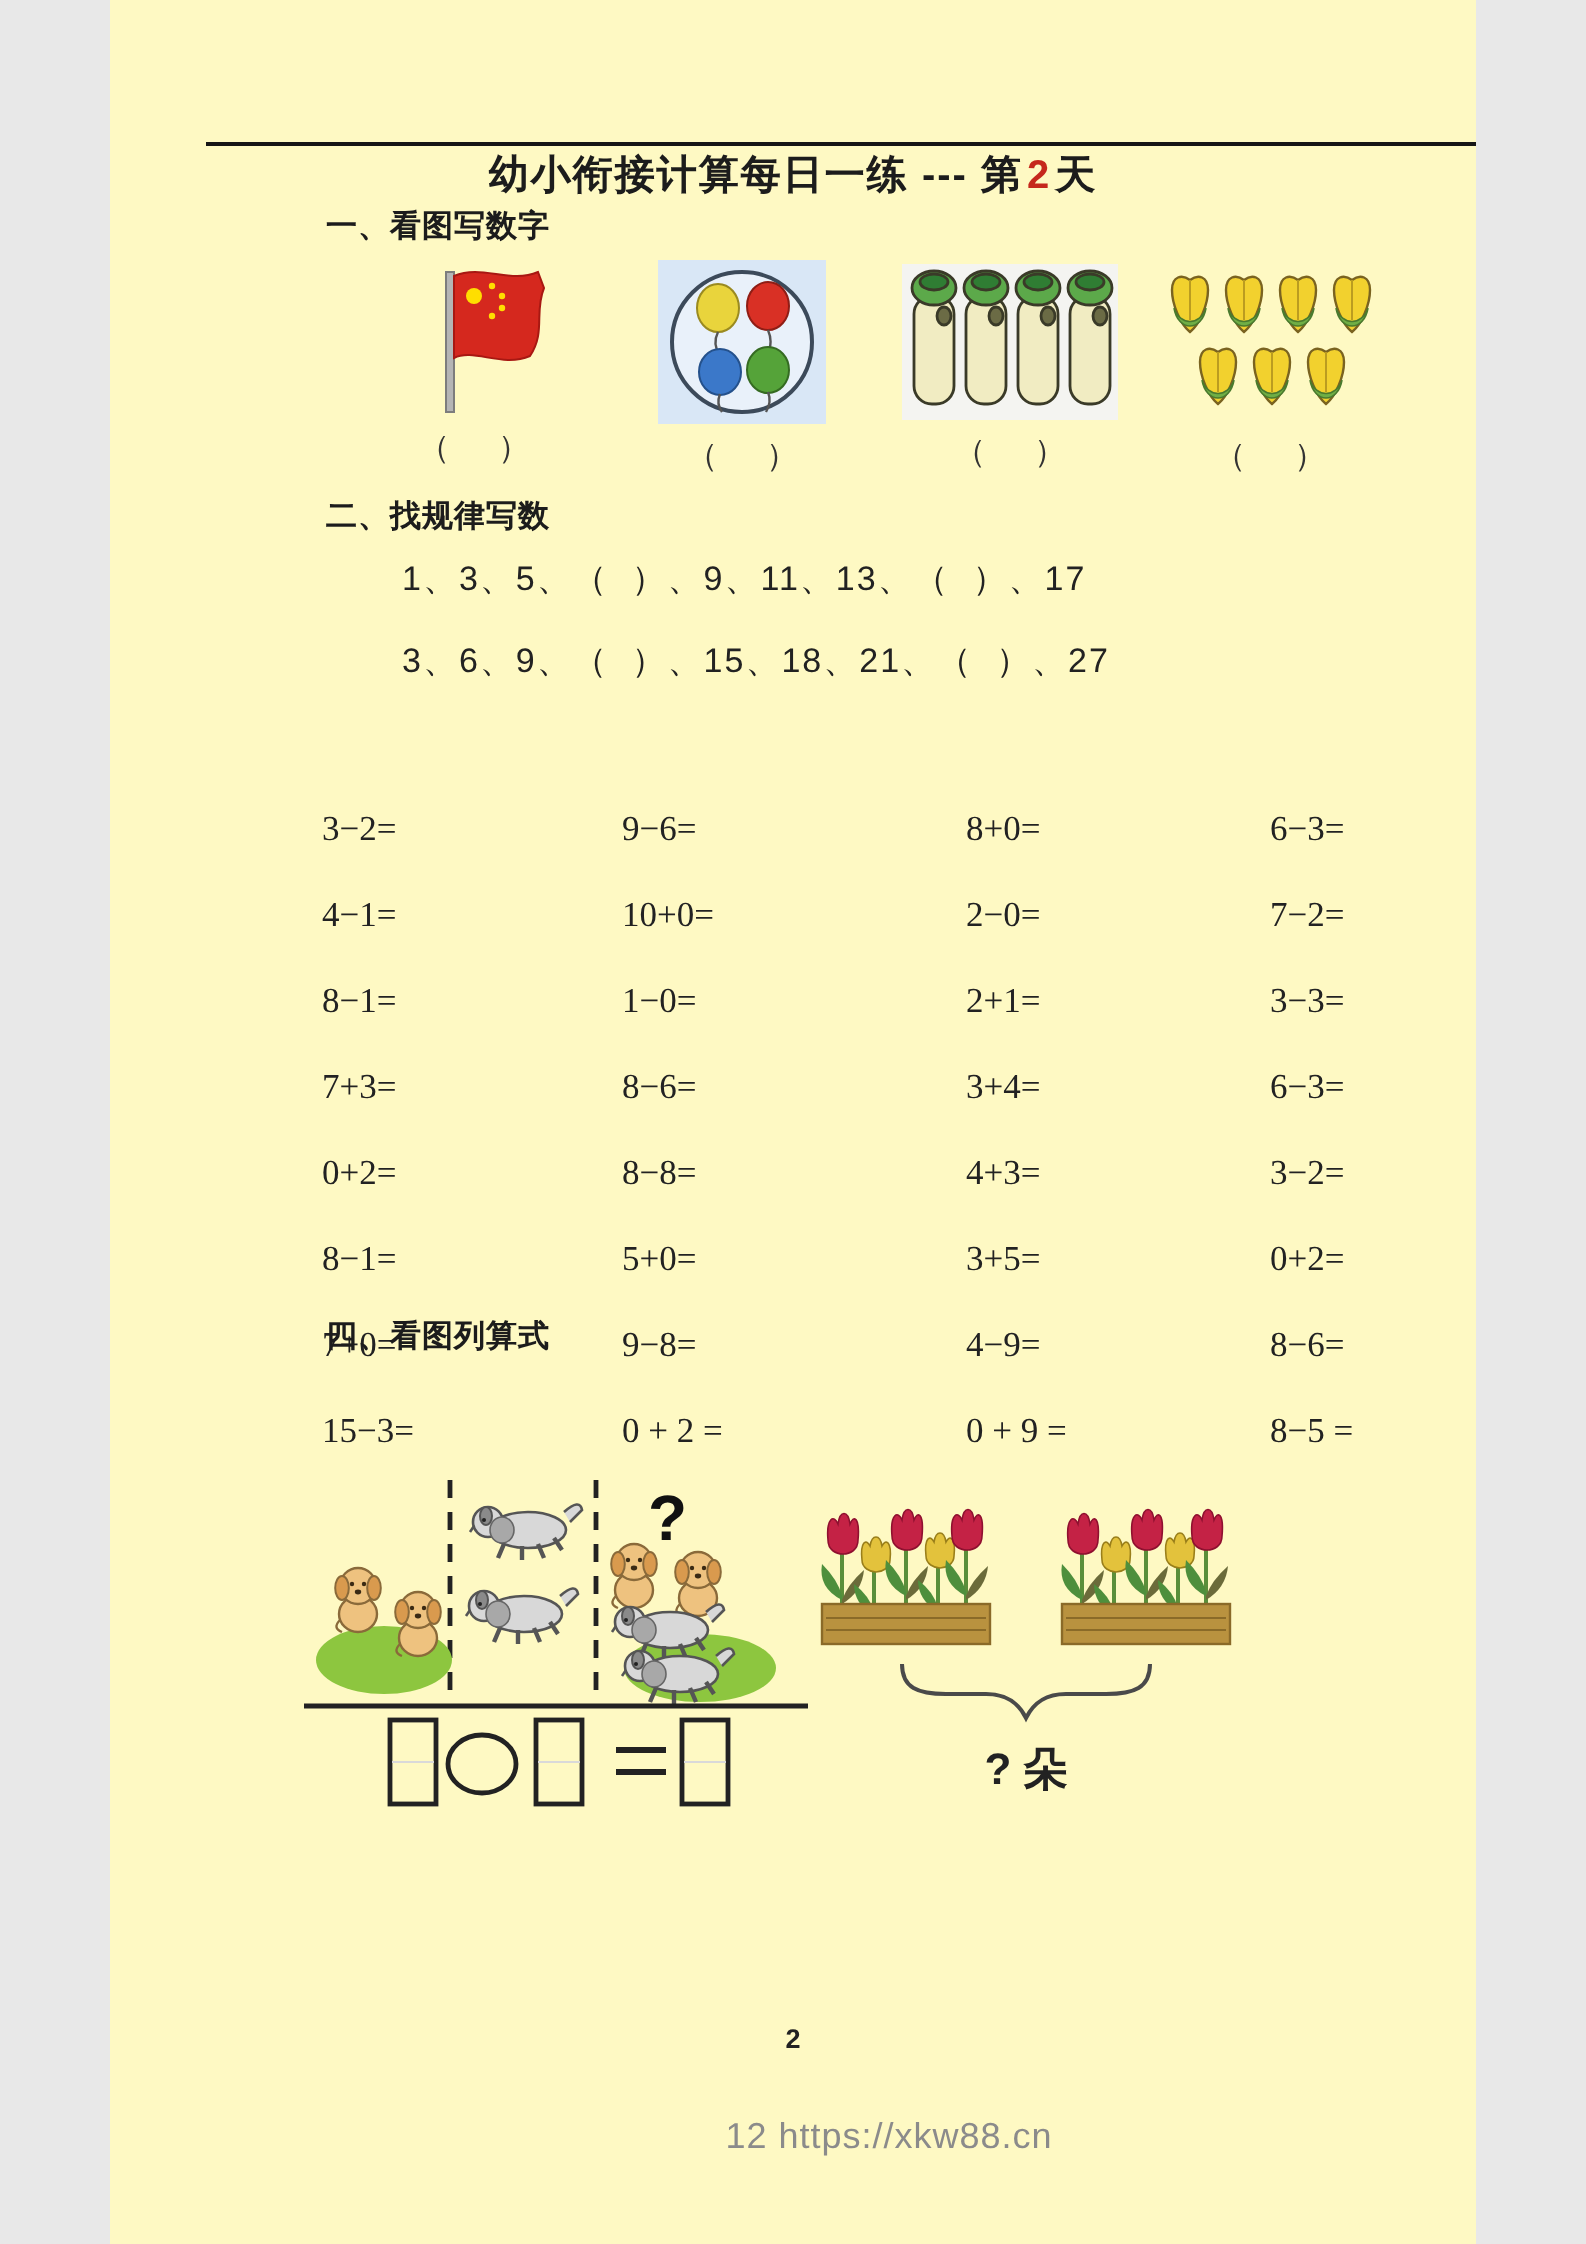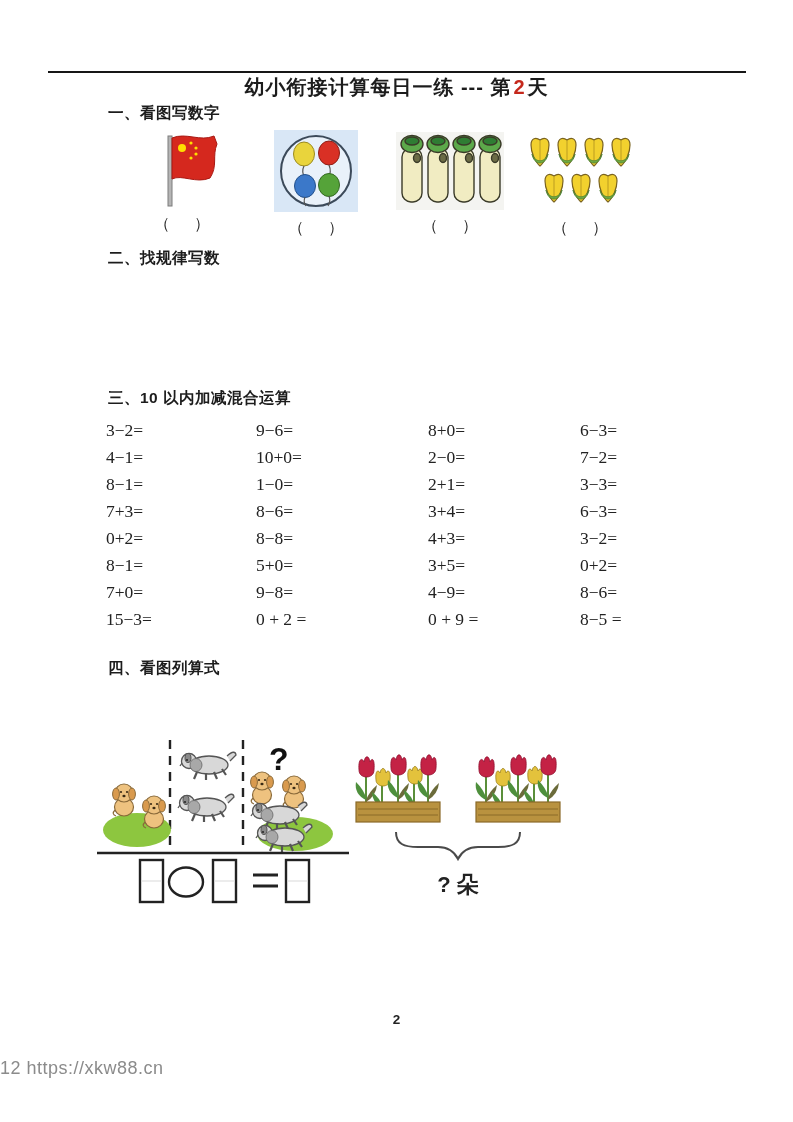--- a/index.html
+++ b/index.html
@@ -1,34 +1,34 @@
 <!DOCTYPE html>
 <html><head>
 <meta charset="utf-8">
 <style>
   html,body{margin:0;padding:0;background:#e8e8e8;}
-  .page{position:relative;width:793px;height:1122px;margin:0 auto;background:#ffffff;
+  .page{position:relative;width:683px;height:1122px;margin:0 auto;background:#fef9c3;
         font-family:"Liberation Sans",sans-serif;color:#1c1c1c;overflow:hidden;}
   .top-rule{position:absolute;left:48px;top:71px;width:698px;border-top:2px solid #161616;}
   .title{position:absolute;left:0;top:74px;width:100%;text-align:center;
          font-size:20px;font-weight:bold;letter-spacing:1px;}
   .title .day{color:#c5281c;padding:0 2px;}
   .sec-head{position:absolute;font-size:15.5px;font-weight:bold;letter-spacing:0.5px;}
   .pic-card{position:absolute;width:116px;text-align:center;}
   .pic-card .caption{margin-top:6px;font-size:16px;font-family:"Liberation Serif",serif;
                      white-space:pre;color:#333;}
   .seq{position:absolute;left:146px;font-size:17px;white-space:pre;letter-spacing:1px;color:#222;}
-  .calc-grid{position:absolute;left:106px;top:420px;width:600px;display:grid;
-             grid-template-columns:150px 172px 152px 126px;row-gap:7px;
+  .calc-grid{position:absolute;left:106px;top:404px;width:600px;display:grid;
+             grid-template-columns:150px 172px 152px 126px;row-gap:23px;
              font-family:"Liberation Serif",serif;font-size:17.5px;color:#222;}
   .calc-grid span{display:block;height:20px;white-space:pre;}
   .pagenum{position:absolute;left:0;top:1012px;width:100%;text-align:center;
            font-size:13.5px;font-weight:bold;color:#222;}
-  .footer{position:absolute;left:0;top:1058px;width:100%;text-align:left;
-          font-size:18px;color:#8b8b8b;letter-spacing:0.5px;}
+  .footer{position:absolute;left:0;top:1058px;width:100%;text-align:center;
+          font-size:18px;color:#8b8b8b;letter-spacing:0.5px;padding-left:48px;}
   svg{display:block;}
   .fig{position:absolute;}
 </style>
 </head>
 <body>
 
 <div class="page">
 
   <div class="top-rule"></div>
 
@@ -112,22 +112,23 @@
       <use href="#corn" x="58" y="2"></use>
         <use href="#corn" x="85" y="2"></use>
       <use href="#corn" x="18" y="38"></use>
         <use href="#corn" x="45" y="38"></use>
         <use href="#corn" x="72" y="38"></use>
     </svg>
     <div class="caption">（      ）</div>
   </div>
 
   <div class="sec-head" style="left:108px;top:248px;">二、找规律写数</div>
-
-  <div class="sec-head" style="left:108px;top:388px;">三、10 以内加减混合运算</div>
+  <div class="seq" style="top:278px;">1、3、5、（  ）、9、11、13、（  ）、17</div>
+  <div class="seq" style="top:319px;">3、6、9、（  ）、15、18、21、（  ）、27</div>
+
   <div class="calc-grid">
     <span>3−2=</span>
     <span>9−6=</span>
     <span>8+0=</span>
     <span>6−3=</span>
     <span>4−1=</span>
     <span>10+0=</span>
     <span>2−0=</span>
     <span>7−2=</span>
     <span>8−1=</span>

